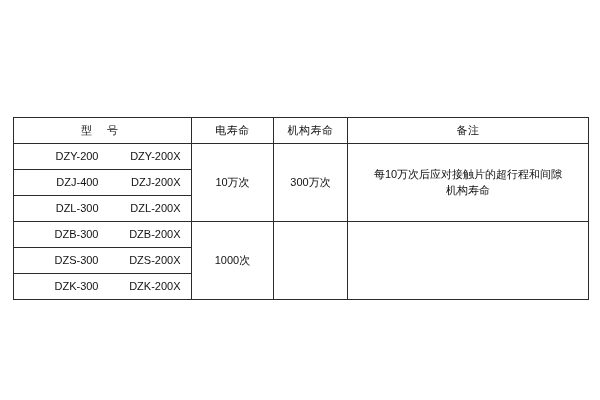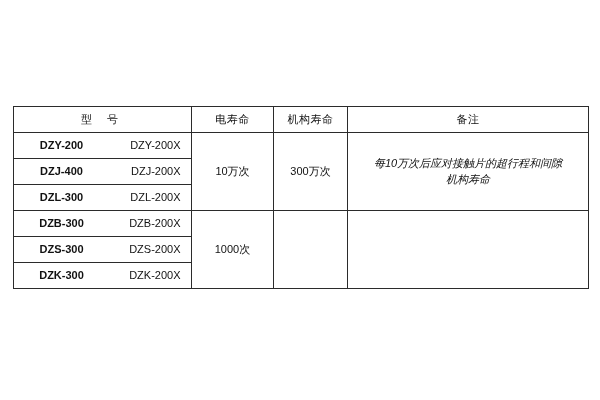--- a/index.html
+++ b/index.html
@@ -16,21 +16,21 @@
   }
   .page {
     position: relative;
     width: 600px;
     height: 400px;
     box-sizing: border-box;
   }
   .table-wrap {
     position: absolute;
     left: 13px;
-    top: 106px;
+    top: 117px;
     width: 575px;
   }
   table.spec {
     border-collapse: collapse;
     width: 575px;
     table-layout: fixed;
   }
   table.spec td {
     border: 1px solid #2b2b2b;
     font-size: 11px;
@@ -54,35 +54,33 @@
   .hdr-model {
     letter-spacing: 6px;
   }
   .model-cell {
     text-align: center;
     white-space: nowrap;
   }
   .model-cell .m1 {
     display: inline-block;
     min-width: 74px;
-    text-align: center;
-    font-weight: bold;
+    text-align: right;
   }
   .model-cell .m2 {
     display: inline-block;
     min-width: 82px;
     text-align: right;
   }
   .remark-cell {
     text-align: left;
     vertical-align: top;
     padding: 5px 8px 0 8px;
     line-height: 1.85;
     font-size: 11px;
-    font-style: italic;
   }
   .remark-cell .line {
     display: block;
   }
 </style>
 </head>
 <body>
 
 <div class="page">
   <div class="table-wrap">

